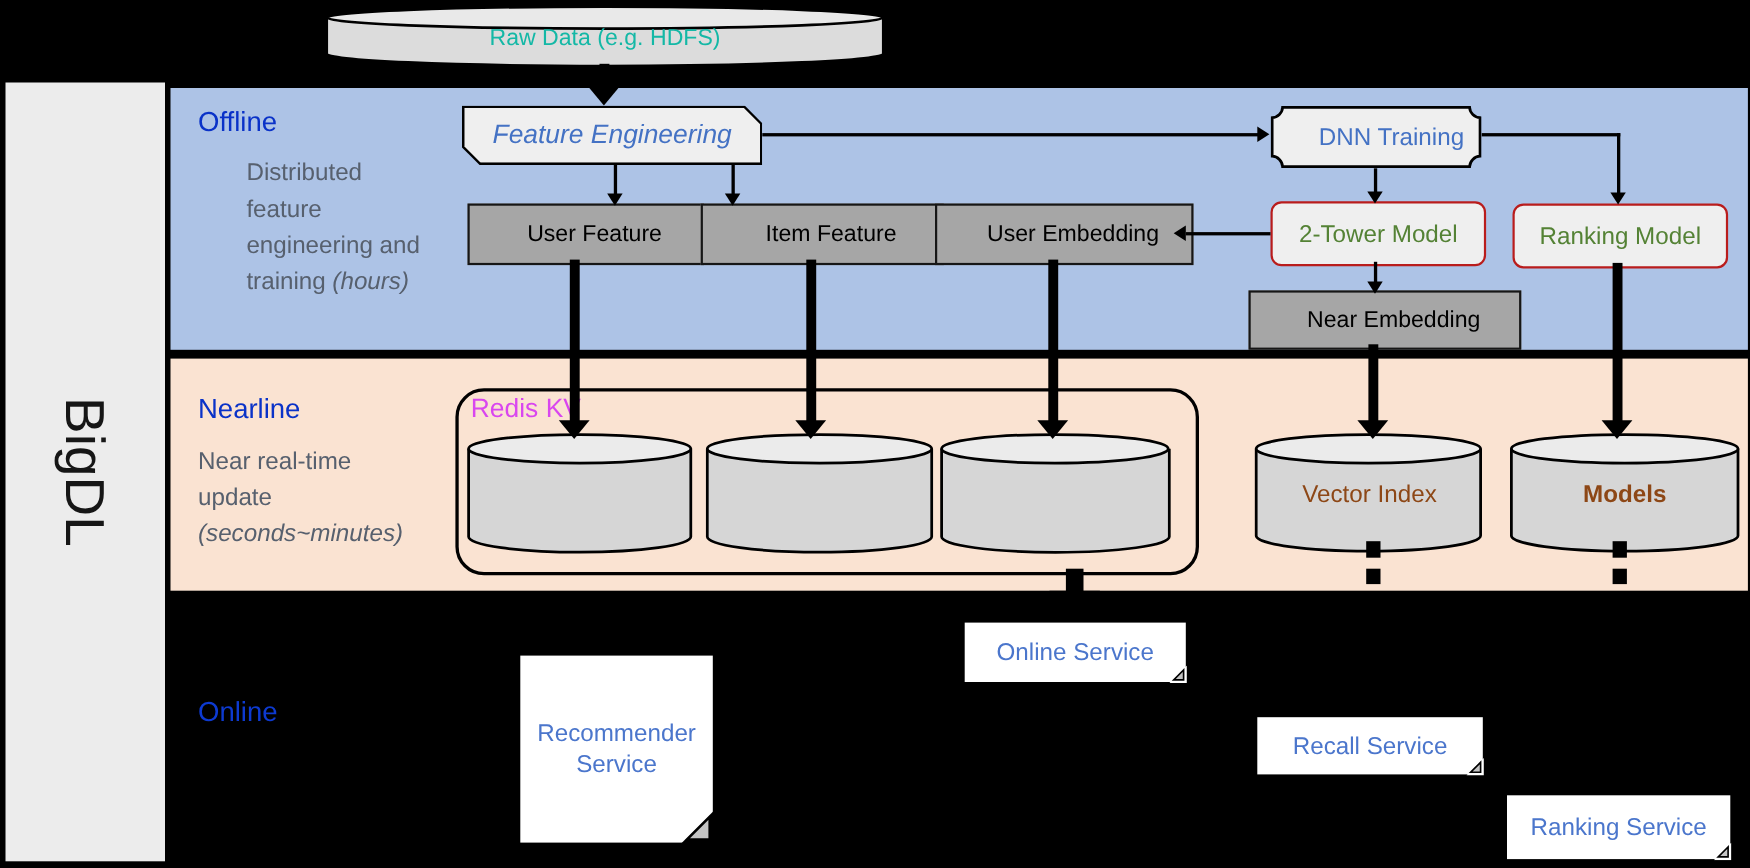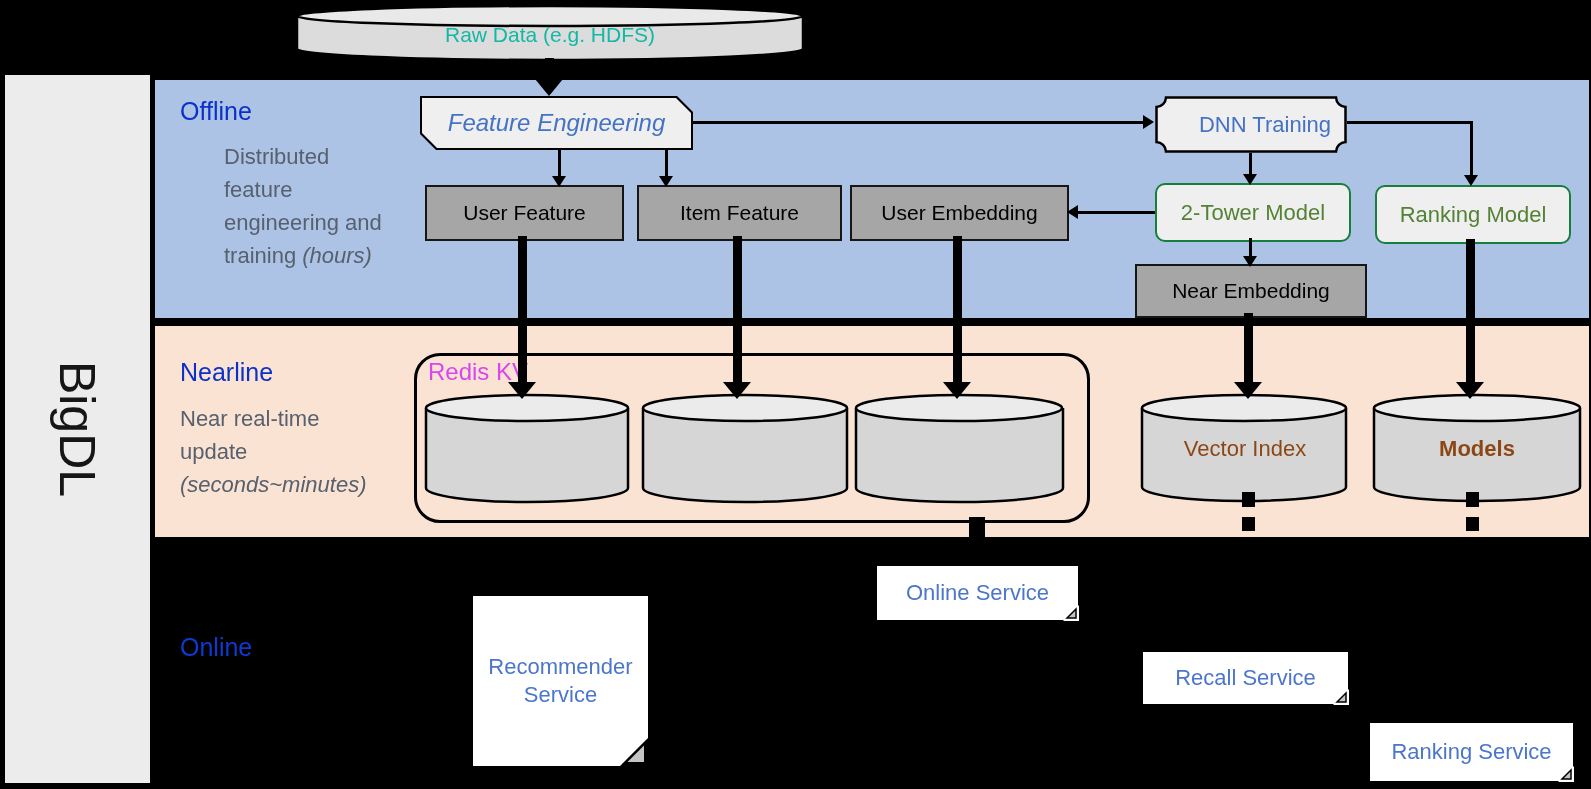--- a/index.html
+++ b/index.html
@@ -13,22 +13,22 @@
   .brand{font-size:50px;color:#161616;transform:rotate(90deg);white-space:nowrap;}
   
   .sec-title{font-size:25px;color:#0a32c8;}
   .sec-title.on-black{color:#0d3ad1;}
   .sec-desc{font-size:22px;line-height:33px;color:#57606e;white-space:pre-line;}
   .sec-desc.on-black{color:#46536b;}
   .note-inline{font-style:italic;margin-left:6px;}
   .note-block{font-style:italic;display:block;}
   
   .graybox{background:#a6a6a6;border:2px solid #161616;display:flex;align-items:center;justify-content:center;
-           font-size:21px;color:#000;}
-  .roundbox{background:#efefef;border:2px solid #15803d;border-radius:10px;display:flex;align-items:center;
+           font-size:21px;color:#000;padding-left:16px;}
+  .roundbox{background:#efefef;border:2px solid #b91c1c;border-radius:10px;display:flex;align-items:center;
             justify-content:center;font-size:22px;color:#548235;}
   .bluetext{color:#4472c4;}
   .snip-outer{background:#000;clip-path:polygon(0 0,calc(100% - 16px) 0,100% 16px,100% 100%,16px 100%,0 calc(100% - 16px));}
   .snip-inner{position:absolute;left:2px;top:2px;right:2px;bottom:2px;background:#efefef;
               clip-path:polygon(0 0,calc(100% - 15px) 0,100% 15px,100% 100%,15px 100%,0 calc(100% - 15px));
               display:flex;align-items:center;justify-content:center;font-size:24px;font-style:italic;}
   .dnn-label{position:absolute;inset:0;display:flex;align-items:center;justify-content:center;font-size:22px;}
   
   .redis-frame{border:3px solid #000;border-radius:26px;background:transparent;}
   .redis-label{font-size:24px;color:#d946ef;}

